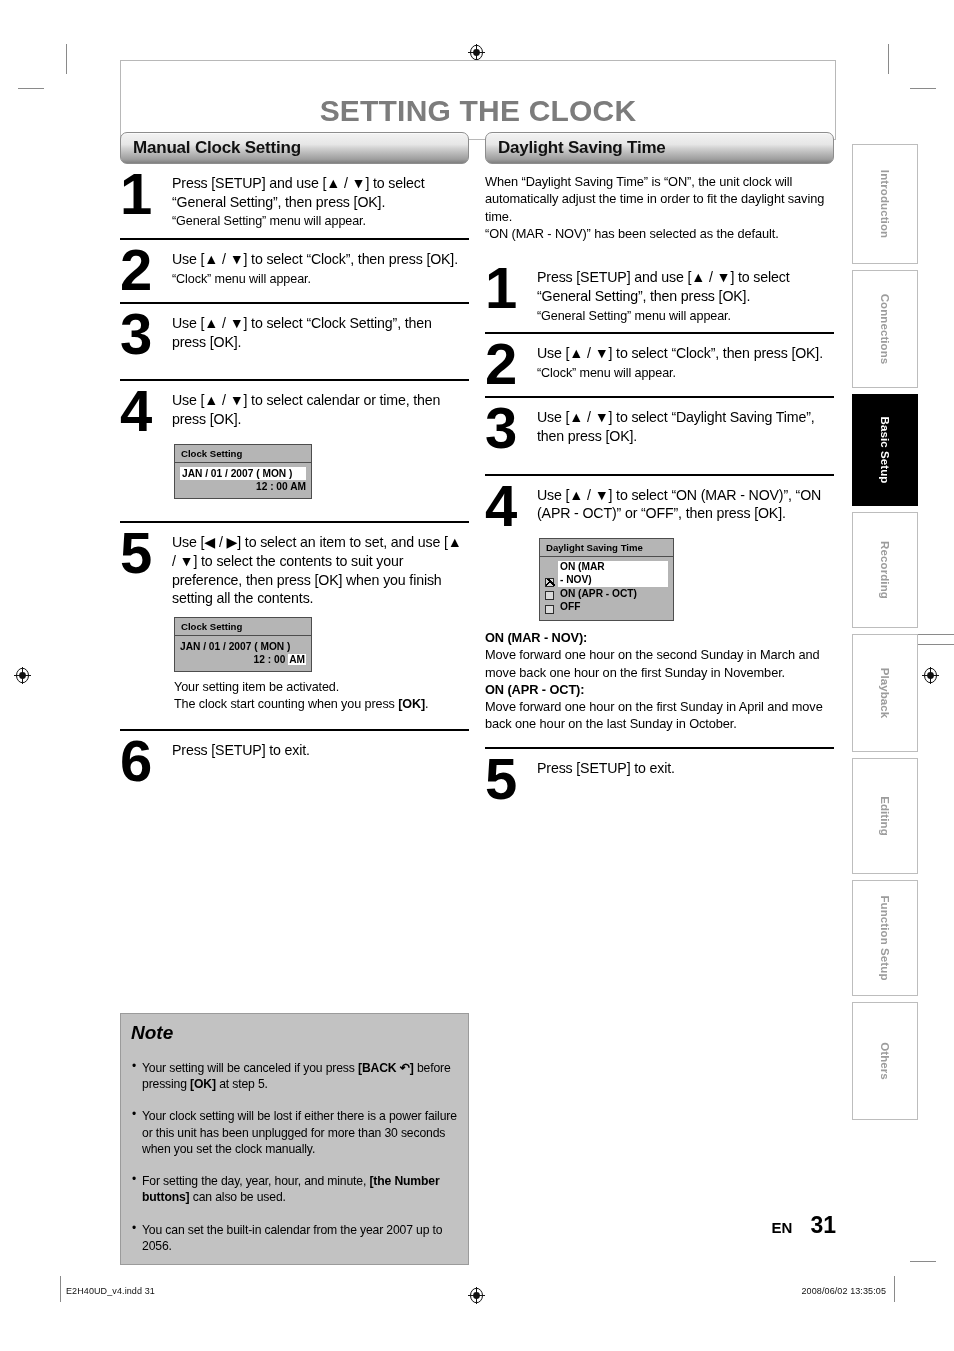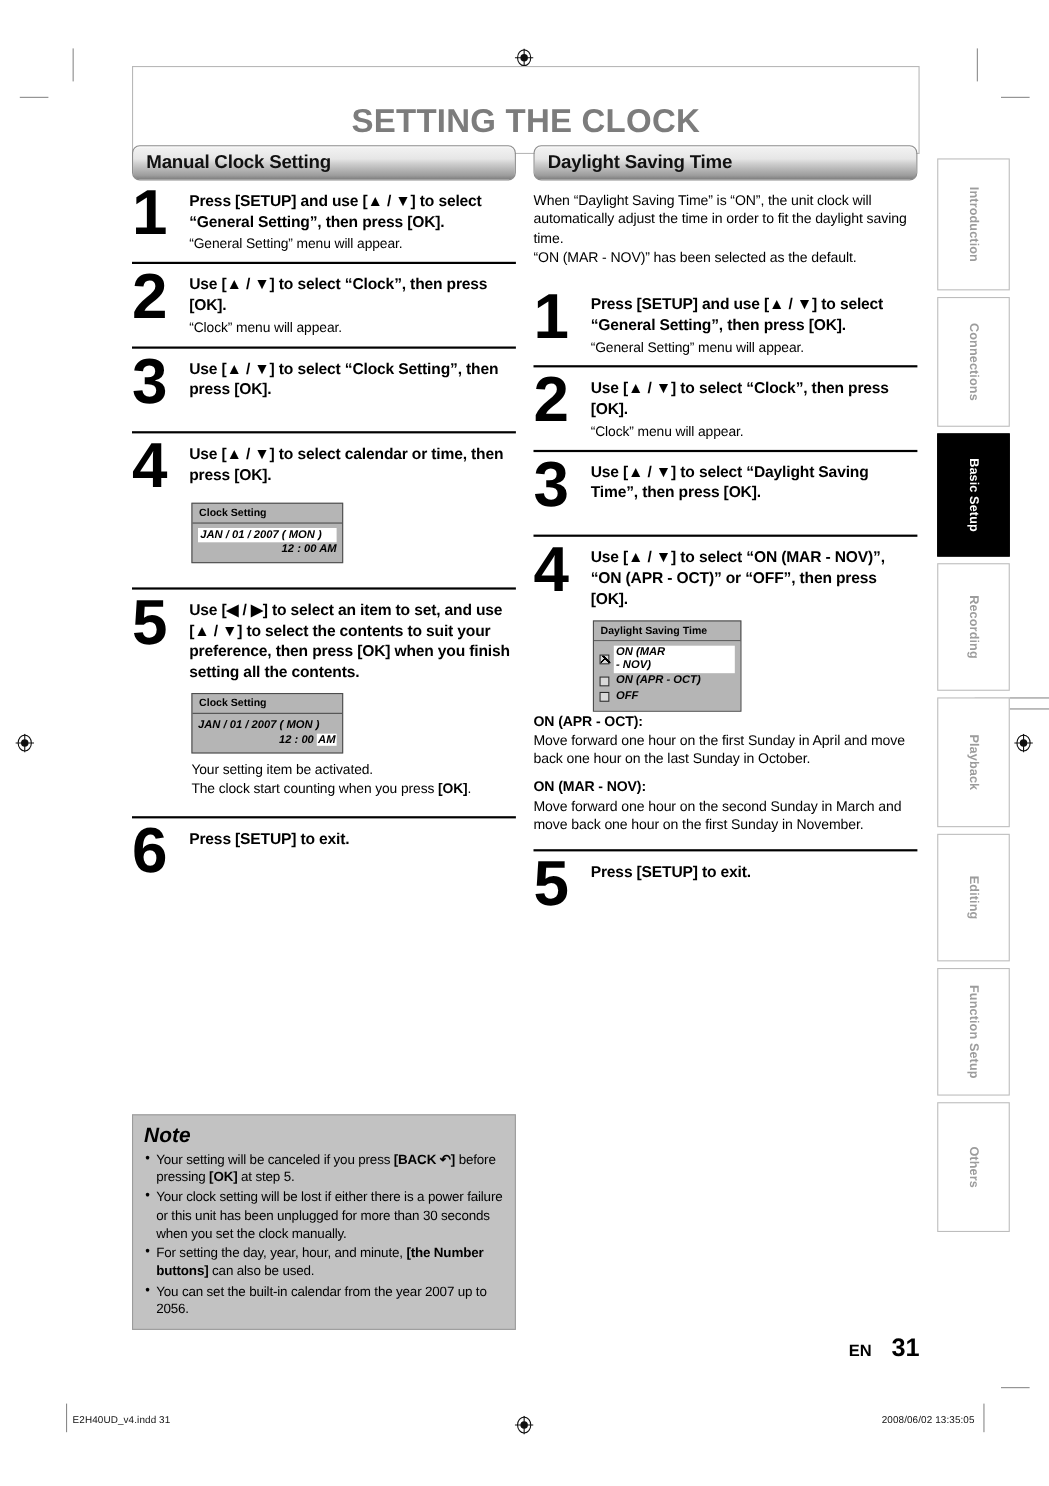--- a/index.html
+++ b/index.html
@@ -47,42 +47,42 @@
   
   .step{position:relative;display:flex;padding:6px 0 8px 0;}
   .step .num{
     width:52px;flex:0 0 52px;text-align:left;
     font-size:58px;font-weight:bold;line-height:.82;color:#000;
     font-family:"Liberation Sans", sans-serif;
     letter-spacing:-2px;
   }
   .step .body{flex:1;padding-top:4px;}
   .step .head{
-    font-size:14.2px;font-weight:bold;line-height:1.32;letter-spacing:-.15px;
+    font-size:14.2px;font-weight:normal;line-height:1.32;letter-spacing:-.15px;
   }
   .step .sub{
     font-size:12.6px;line-height:1.34;margin-top:2px;letter-spacing:-.1px;
   }
   .rule{height:2px;background:#000;margin:0;}
 
   
   .osd{margin:7px 0 0 54px;width:136px;background:#b5b5b5;border:1px solid #4d4d4d;
        font-family:"Liberation Sans", sans-serif;}
   .osd .osd-title{
     font-size:9.6px;font-weight:bold;padding:3px 5px 3px 6px;color:#000;
     border-bottom:1px solid #4d4d4d;line-height:1.15;
   }
-  .osd .osd-body{padding:4px 5px 5px 5px;font-style:italic;}
+  .osd .osd-body{padding:4px 5px 5px 5px;}
   .osd .line{font-size:10.2px;font-weight:bold;line-height:1.28;color:#000;white-space:nowrap;}
   .osd .line.r{text-align:right;}
   .hl{background:#fff;padding:0 1px;}
   .hlwide{background:#fff;display:block;padding:0 2px;}
 
   
-  .dst-row{display:flex;align-items:center;gap:6px;margin:0 0 1px 0;}
+  .dst-row{display:flex;align-items:flex-end;gap:6px;margin:0 0 1px 0;}
   .dst-box{
     width:9px;height:9px;flex:0 0 9px;background:#d9d9d9;border:1px solid #2b2b2b;
     position:relative;box-sizing:border-box;
   }
   .dst-box.checked:after{
     content:"";position:absolute;left:1px;top:0px;width:8px;height:7px;
     background:
       linear-gradient(45deg,transparent 45%,#000 45%,#000 62%,transparent 62%);
   }
   .dst-box.checked:before{
@@ -101,21 +101,21 @@
 
   
   #note-box{
     position:absolute;left:120px;top:1013px;width:349px;
     background:#c2c2c2;border:1px solid #9b9b9b;box-sizing:border-box;
     padding:8px 10px 10px 10px;
   }
   #note-box .note-title{font-size:19px;font-weight:bold;font-style:italic;margin-bottom:1px;}
   #note-box ul{list-style:none;margin:0;padding:0;}
   #note-box li{
-    font-size:12.2px;line-height:1.33;position:relative;padding-left:11px;margin-top:2px;
+    font-size:12.2px;line-height:1.33;position:relative;padding-left:11px;margin-top:16px;
     letter-spacing:-.15px;
   }
   #note-box li:before{content:"\2022";position:absolute;left:1px;top:-1px;font-size:12px;}
   #note-box b{font-weight:bold;}
 
   
   #sidebar{position:absolute;left:852px;top:144px;width:66px;}
   .tab{
     position:relative;width:66px;border:1px solid #bdbdbd;box-sizing:border-box;
     background:#fff;margin-bottom:6px;
@@ -323,27 +323,27 @@
           <span class="dst-box"></span>
           <span class="dst-label">ON (APR - OCT)</span>
         </div>
         <div class="dst-row">
           <span class="dst-box"></span>
           <span class="dst-label">OFF</span>
         </div>
       </div>
     </div>
 
+    <div class="expl">
+      <b>ON (MAR - NOV):</b><br>
+      <span>Move forward one hour on the second Sunday in March and move back one hour on the first Sunday in November.</span>
+    </div>
     <div class="expl" style="margin-top:0;">
       <b>ON (APR - OCT):</b><br>
       <span>Move forward one hour on the first Sunday in April and move back one hour on the last Sunday in October.</span>
-    </div>
-    <div class="expl">
-      <b>ON (MAR - NOV):</b><br>
-      <span>Move forward one hour on the second Sunday in March and move back one hour on the first Sunday in November.</span>
     </div>
 
     <div class="rule" style="margin-top:14px;"></div>
 
     <div class="step" style="padding-bottom:30px;">
       <div class="num">5</div>
       <div class="body">
         <div class="head">Press [SETUP] to exit.</div>
       </div>
     </div>

